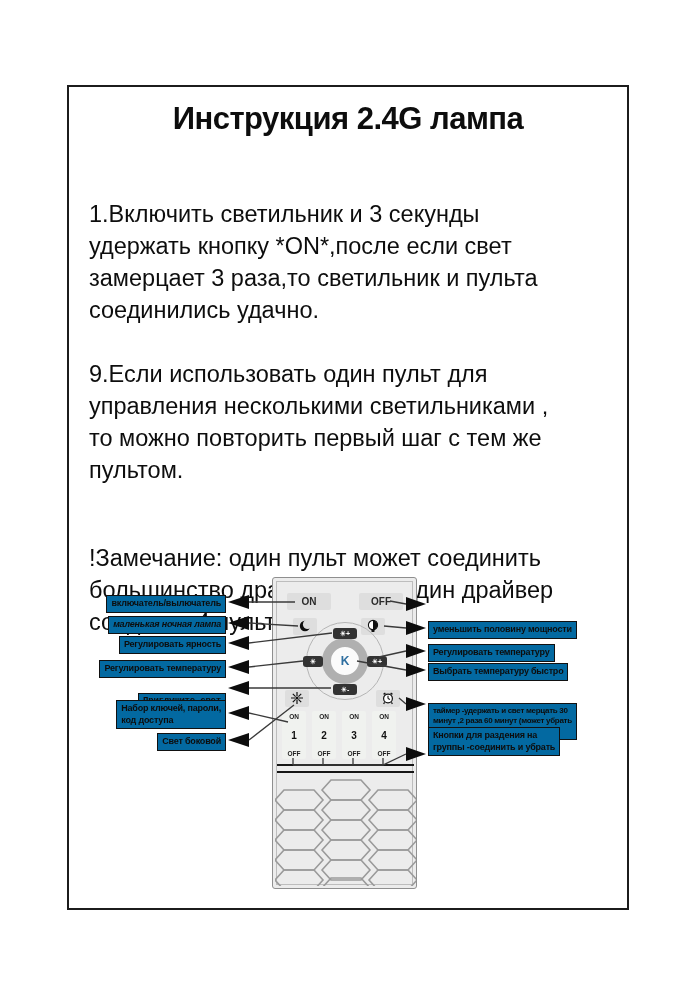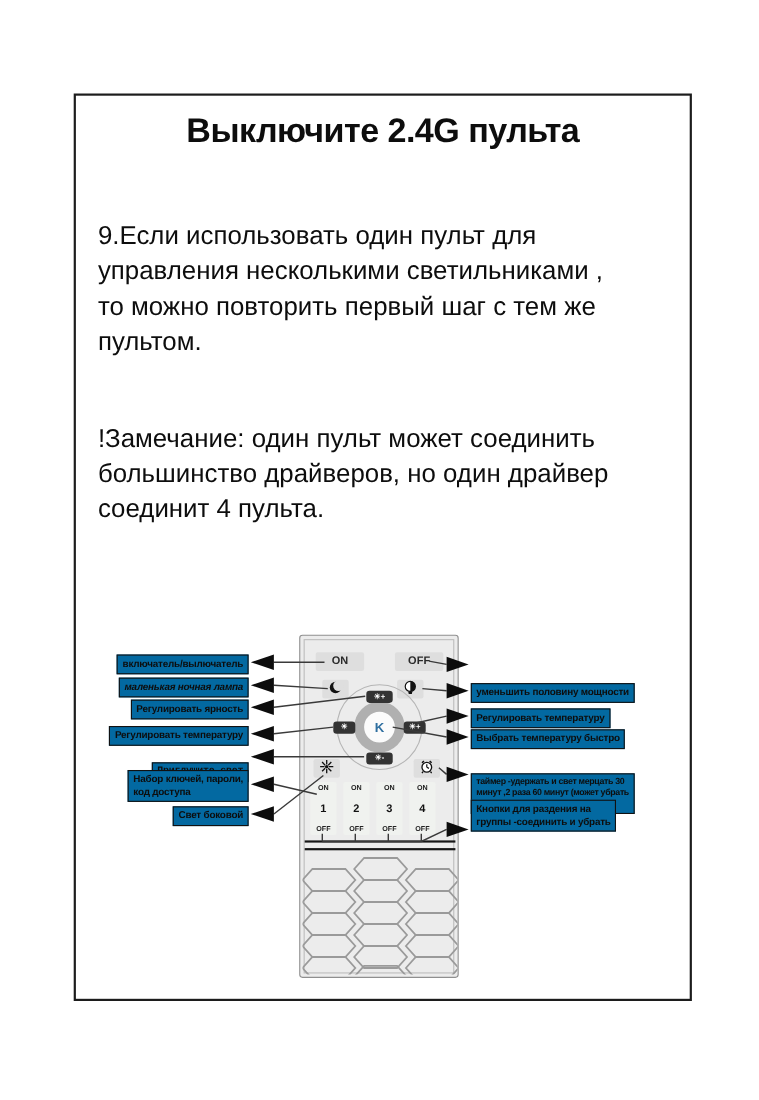--- a/index.html
+++ b/index.html
@@ -42,23 +42,27 @@
   .callout.small{font-size:8px;letter-spacing:-0.3px;}
   .cl{right:464px;}
   .cr{left:428px;}
 </style>
 </head>
 <body>
 
 <div id="page">
   <div class="page-border"></div>
 
-  <div class="title">Выключите 2.4G пульта</div>
+  <div class="title">Инструкция 2.4G лампа</div>
 
   <div class="bodytext">
+    <p>1.Включить светильник и 3 секунды
+удержать кнопку *ON*,после если свет
+замерцает 3 раза,то светильник и пульта
+соединились удачно.</p>
     <p>9.Если использовать один пульт для
 управления несколькими светильниками ,
 то можно повторить первый шаг с тем же
 пультом.</p>
     <p class="note">!Замечание: один пульт может соединить
 большинство драйверов, но один драйвер
 соединит 4 пульта.</p>
   </div>
 
   <div id="diagram">

